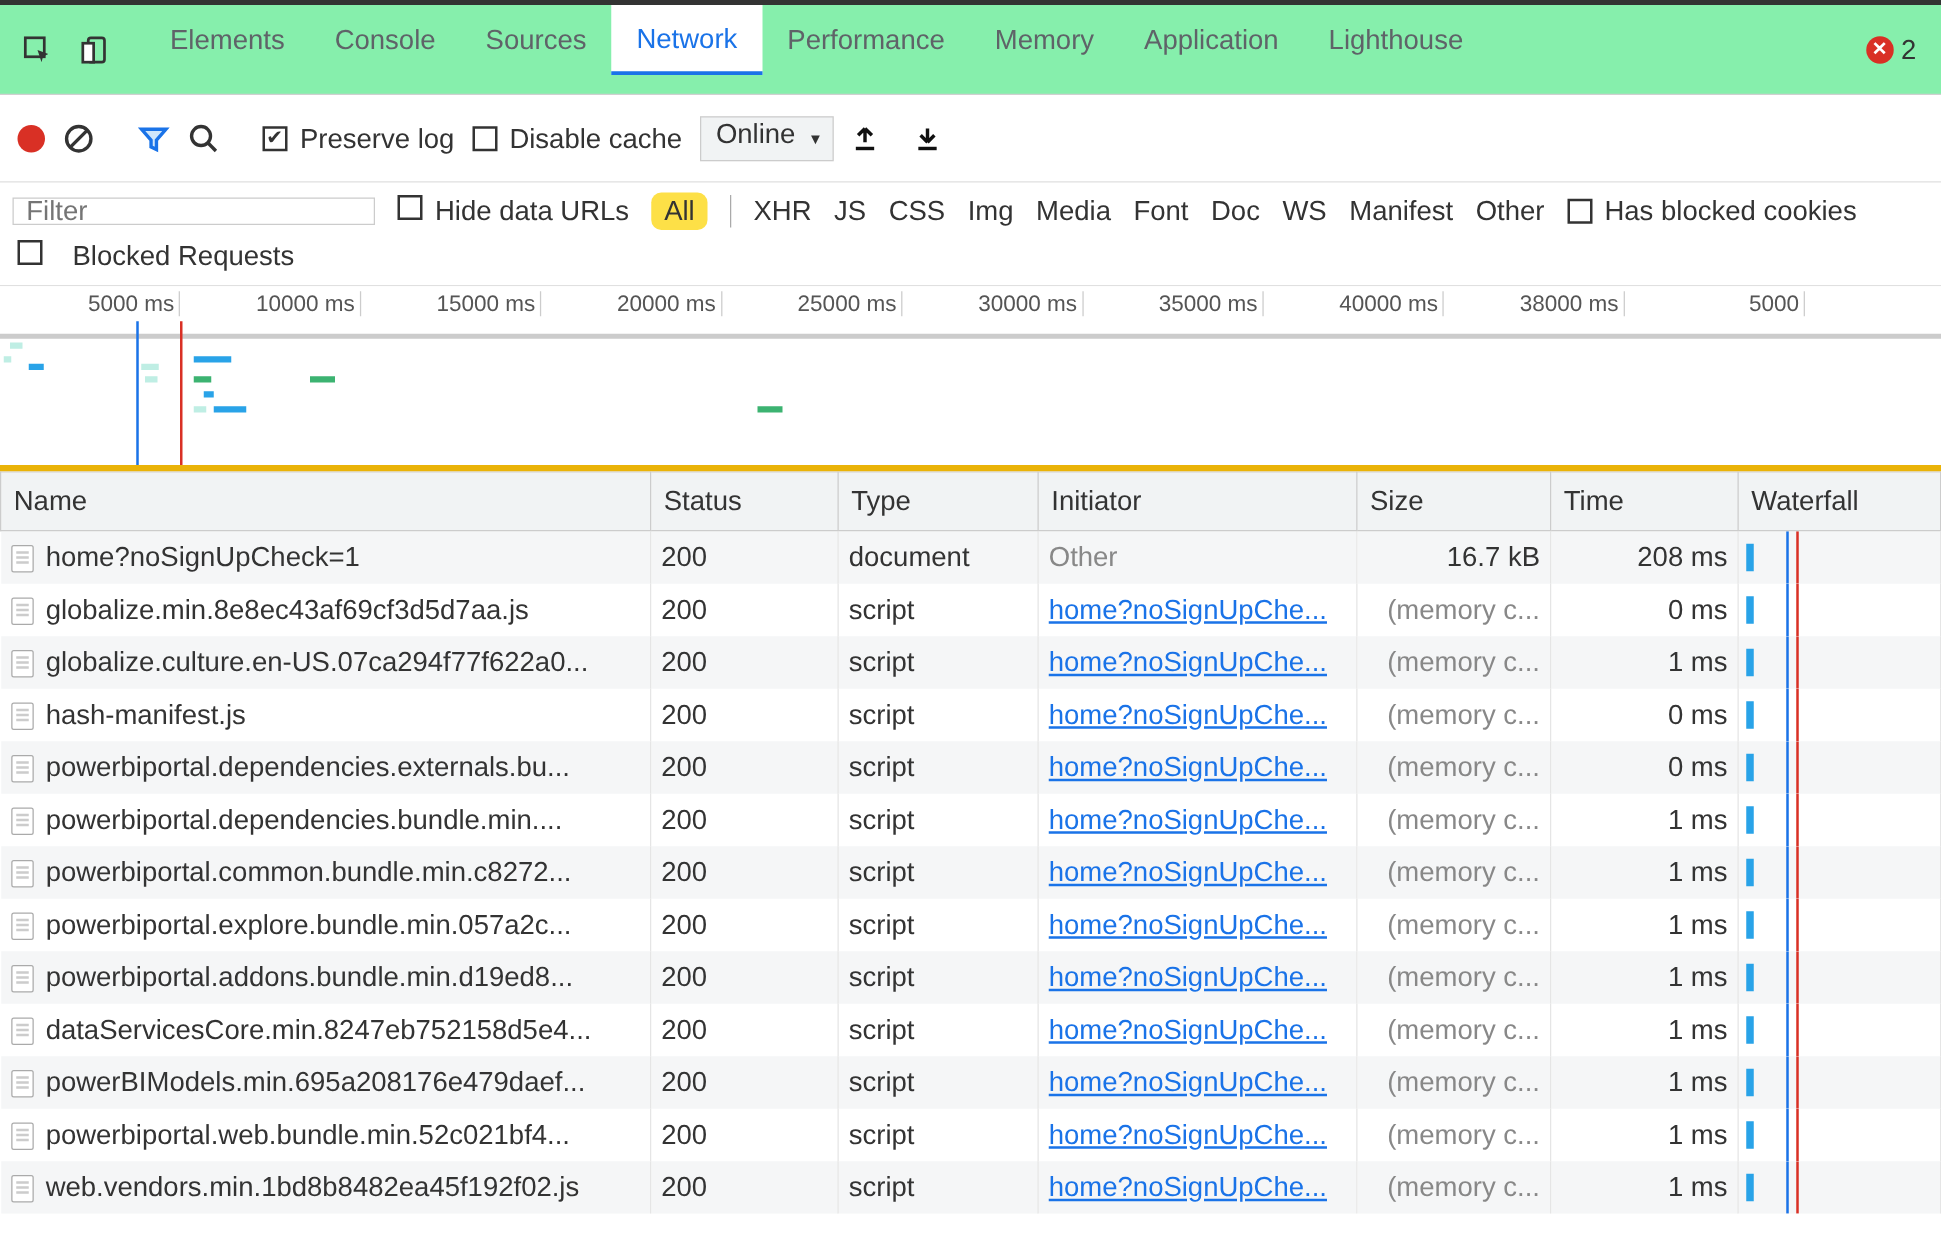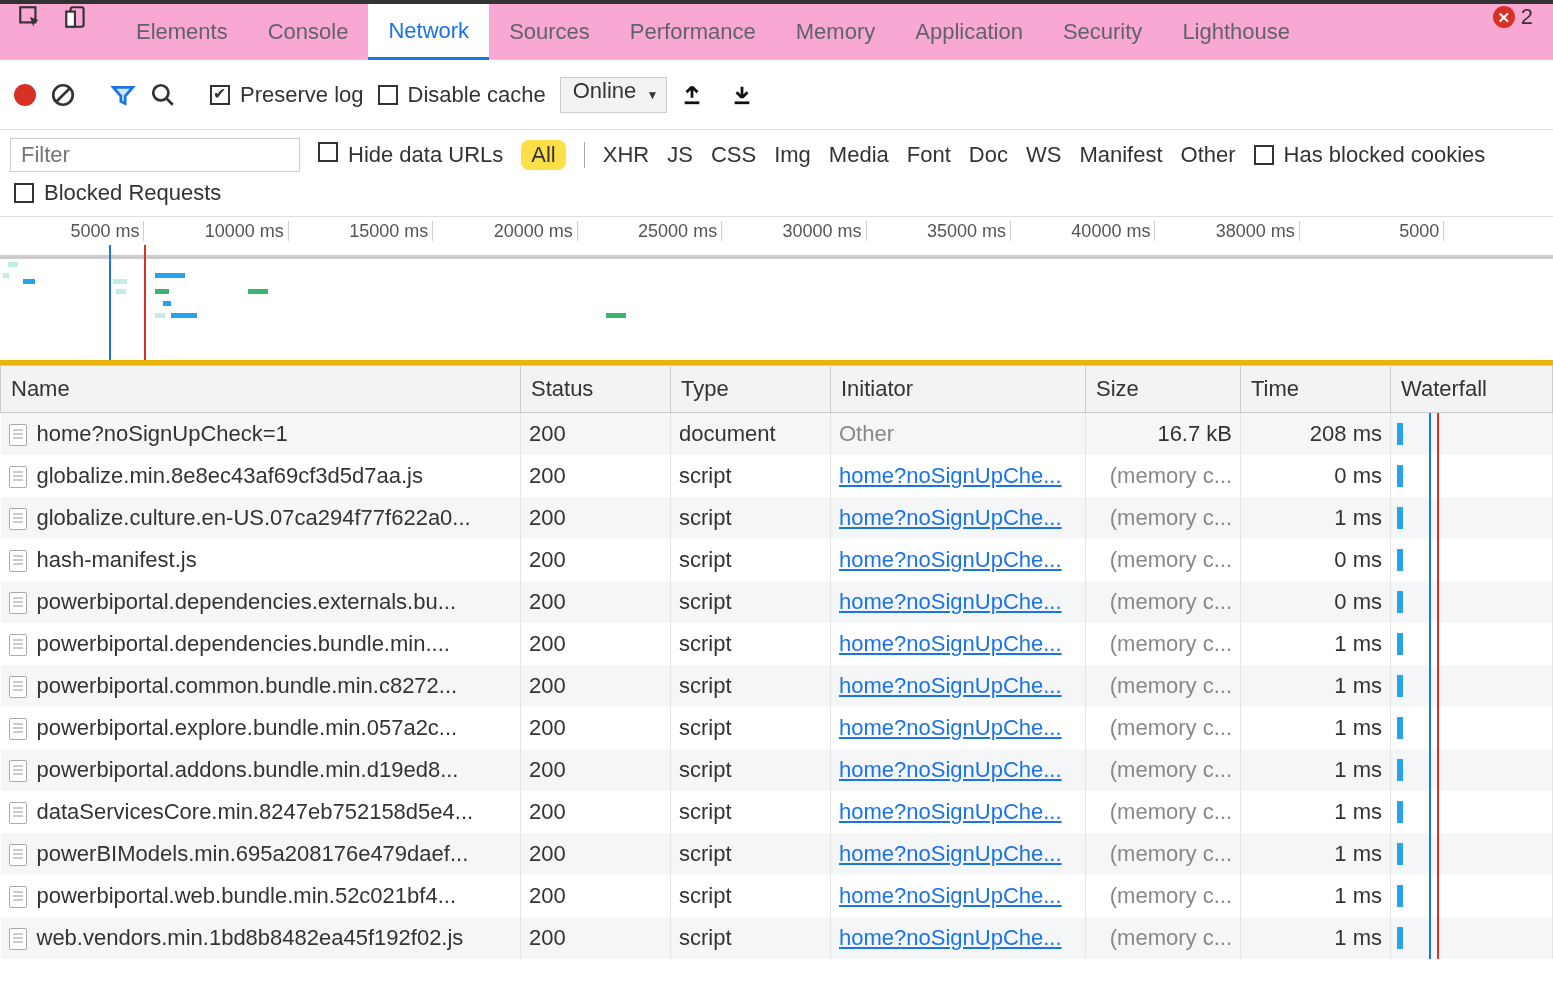--- a/index.html
+++ b/index.html
@@ -1,21 +1,21 @@
 <!DOCTYPE html>
 <html><head>
 <meta charset="utf-8">
 <style>
   * { box-sizing: border-box; margin: 0; padding: 0; font-family: "Segoe UI", Arial, sans-serif; }
   body { background: #fff; font-size: 20px; color: #333; width: 1553px; overflow: hidden; }
 
   .top-border { height: 4px; background: #333; }
 
   
-  .tabs-bar { height: 56px; background: #f9a8d4; display: flex; align-items: flex-start; border-bottom: 1px solid #d0d0d0; }
+  .tabs-bar { height: 72px; background: #86efac; display: flex; align-items: center; border-bottom: 1px solid #d0d0d0; }
   .tool-icon { width: 40px; display:flex; align-items:center; justify-content:center; color:#444; }
   .tabs-bar .tab { padding: 0 20px; height:56px; display:flex; align-items:center; color:#5f6368; cursor:pointer; font-size:22px; }
   .tabs-bar .tab.active { background:#fff; color:#1a73e8; border-bottom:3px solid #1a73e8; }
   .tabs-spacer { flex:1; }
   .err-count { display:flex; align-items:center; gap:6px; padding-right:20px; color:#333; font-size:22px;}
   .err-icon { width:22px; height:22px; border-radius:50%; background:#d93025; display:flex; align-items:center; justify-content:center; }
   .err-icon span { color:#fff; font-weight:bold; font-size:15px; line-height:1;}
 
   
   .toolbar { height: 70px; display:flex; align-items:center; gap: 14px; padding: 0 14px; border-bottom:1px solid #e0e0e0;}
@@ -23,21 +23,21 @@
   .gray-icon { color:#333; }
   .filter-icon-active svg path { stroke:#1a73e8; }
   .chk { width:20px; height:20px; border:2px solid #333; display:inline-flex; align-items:center; justify-content:center; position:relative; }
   .chk.checked::after { content:"✔"; font-size:16px; position:absolute; top:-3px; left:1px; }
   .toolbar label { display:flex; align-items:center; gap:10px; font-size:22px; color:#333; }
   .select-throttle { height:36px; border:1px solid #ccc; background:#f1f3f4; padding:0 30px 0 12px; font-size:22px; position:relative; }
   .select-throttle::after { content:"▼"; font-size:12px; position:absolute; right:8px; top:10px; color:#333; }
 
   
   .filter-bar { padding: 8px 10px 4px 10px; display:flex; flex-wrap:wrap; align-items:center; gap: 18px; font-size:22px;}
-  .filter-input { width: 290px; height:34px; border:1px solid #ccc; padding:0 10px; font-size:22px; color:#888; }
+  .filter-input { width: 290px; height:22px; border:1px solid #ccc; padding:0 10px; font-size:22px; color:#888; }
   .filter-tabs { display:flex; align-items:center; gap: 18px; }
   .filter-tabs span { color:#333; cursor:pointer; }
   .filter-tabs span.pill { background:#fde047; border-radius:8px; padding:2px 10px; }
   .sep-v { width:1px; height:26px; background:#aaa; }
   .filter-bar2 { padding:4px 10px 10px 14px; display:flex; align-items:center; gap:12px; font-size:22px; border-bottom:1px solid #e0e0e0;}
 
   
   .overview { height:148px; border-bottom:5px solid #eab308; position:relative; background:#fff; overflow:hidden;}
   .ov-ticks { height:28px; display:flex; position:relative; font-size:18px; color:#555;}
   .ov-tick { position:absolute; top:4px; transform:translateX(-100%); padding-right:4px; border-right:1px solid #ccc; height:20px; line-height:20px;}
@@ -88,26 +88,25 @@
   </div>
   <div class="tool-icon" style="margin-left:6px; margin-right:20px;">
     <svg width="26" height="26" viewBox="0 0 24 24" fill="none">
         <rect x="7" y="3" width="12" height="18" rx="2" stroke="#333" stroke-width="2"></rect>
         <rect x="3" y="7" width="8" height="14" fill="#fff" stroke="#333" stroke-width="2"></rect>
       </svg>
   </div>
   <div id="tabs-container" style="display:flex; height:100%;">
       <div class="tab">Elements</div>
       <div class="tab">Console</div>
+      <div class="tab">Sources</div>
       <div class="tab active">Network</div>
-      <div class="tab">Sources</div>
       <div class="tab">Performance</div>
       <div class="tab">Memory</div>
       <div class="tab">Application</div>
-      <div class="tab">Security</div>
       <div class="tab">Lighthouse</div>
     </div>
   <div class="tabs-spacer"></div>
   <div class="err-count">
     <span class="err-icon">
         <span>✕</span>
       </span>
     <span>2</span>
   </div>
 </div>
@@ -177,21 +176,21 @@
       <span>WS</span>
       <span>Manifest</span>
       <span>Other</span>
     </div>
   <label style="display:flex;align-items:center;gap:10px;">
     <span class="chk"></span>
     <span>Has blocked cookies</span>
   </label>
 </div>
 <div class="filter-bar2">
-  <label style="display:flex;align-items:center;gap:10px;">
+  <label style="display:flex;gap:24px;">
     <span class="chk"></span>
     <span>Blocked Requests</span>
   </label>
 </div>
 
 <div class="overview">
   <div class="ov-ticks" id="ov-ticks">
       <div class="ov-tick" style="left: 9.3%;">5000 ms</div>
       <div class="ov-tick" style="left: 18.6%;">10000 ms</div>
       <div class="ov-tick" style="left: 27.9%;">15000 ms</div>

